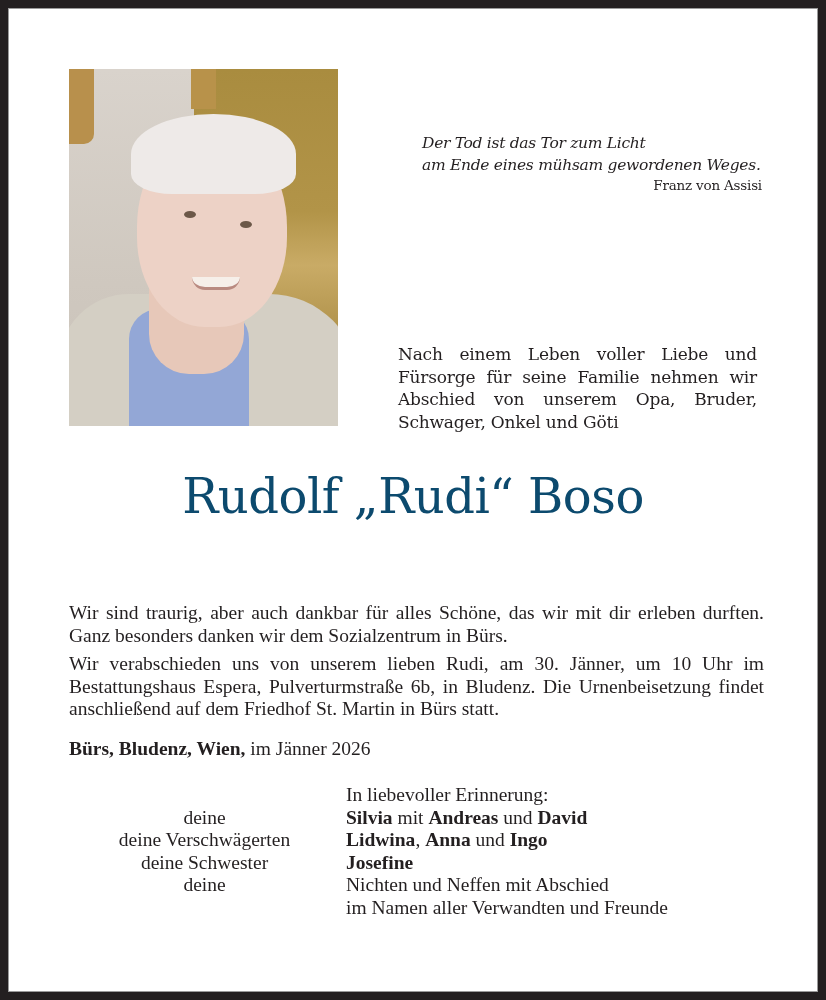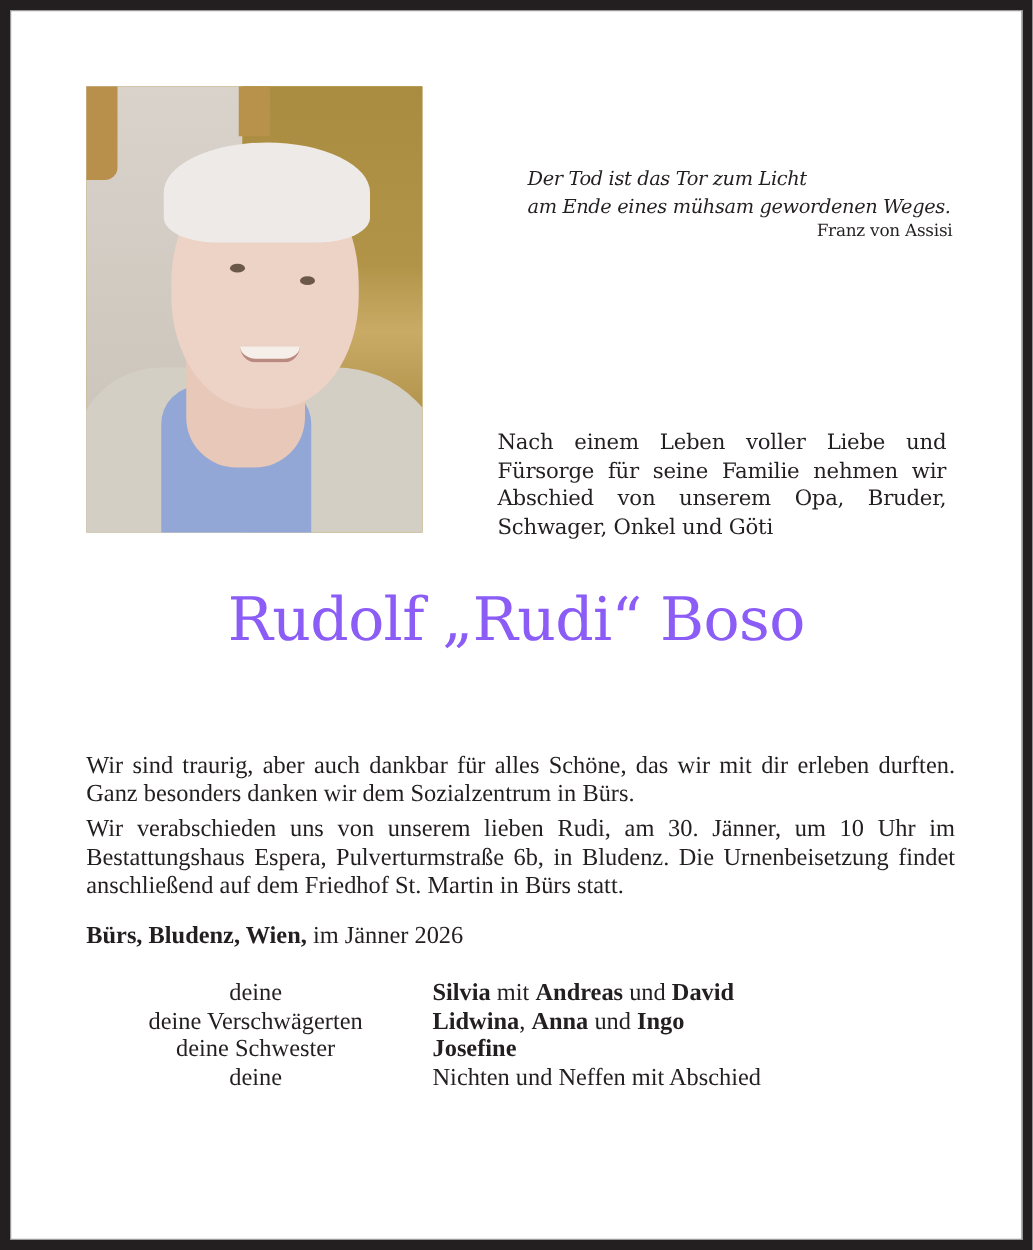--- a/index.html
+++ b/index.html
@@ -71,21 +71,21 @@
   }
 
   .name {
     position: absolute;
     left: 0; right: 0; top: 458px;
     text-align: center;
     font-family: "DejaVu Serif", serif;
     font-size: 48px;
     line-height: 60px;
     letter-spacing: -0.5px;
-    color: #8b5cf6;
+    color: #0c4a6e;
   }
   .dates {
     position: absolute;
     left: 0; right: 0; top: 530px;
     text-align: center;
     font-size: 16px;
     font-weight: bold;
     line-height: 22px;
   }
   .dates sup { font-size: 11px; vertical-align: 5px; font-weight: bold; }
@@ -156,33 +156,41 @@
   <div class="body-text">
     <p>Wir sind traurig, aber auch dankbar für alles Schöne, das wir mit dir erleben durften.  Ganz besonders danken wir dem Sozialzentrum in Bürs.</p>
     <p>Wir verabschieden uns von unserem lieben Rudi, am 30. Jänner, um 10 Uhr im Bestattungshaus Espera, Pulverturmstraße 6b, in Bludenz. Die Urnenbeisetzung findet anschließend auf dem Friedhof St. Martin in Bürs statt.</p>
   </div>
 
   <div class="place">
     <b>Bürs, Bludenz, Wien,</b><span> im Jänner 2026</span>
   </div>
 
   <div class="family">
+    <div class="fam-row">
+      <span class="fam-rel"></span>
+      <span class="fam-names">In liebevoller Erinnerung:</span>
+    </div>
     <div id="fam-rows">
         <div class="fam-row">
           <span class="fam-rel">deine</span>
           <span class="fam-names"><b>Silvia</b><span> mit </span><b>Andreas</b><span> und </span><b>David</b></span>
         </div>
         <div class="fam-row">
           <span class="fam-rel">deine Verschwägerten</span>
           <span class="fam-names"><b>Lidwina</b><span>, </span><b>Anna</b><span> und </span><b>Ingo</b></span>
         </div>
         <div class="fam-row">
           <span class="fam-rel">deine Schwester</span>
           <span class="fam-names"><b>Josefine</b></span>
         </div>
         <div class="fam-row">
           <span class="fam-rel">deine</span>
           <span class="fam-names"><span>Nichten und Neffen mit Abschied</span></span>
         </div>
+        <div class="fam-row">
+          <span class="fam-rel"></span>
+          <span class="fam-names"><span>im Namen aller Verwandten und Freunde</span></span>
+        </div>
       </div>
   </div>
 
 </div>
 
 </body></html>

